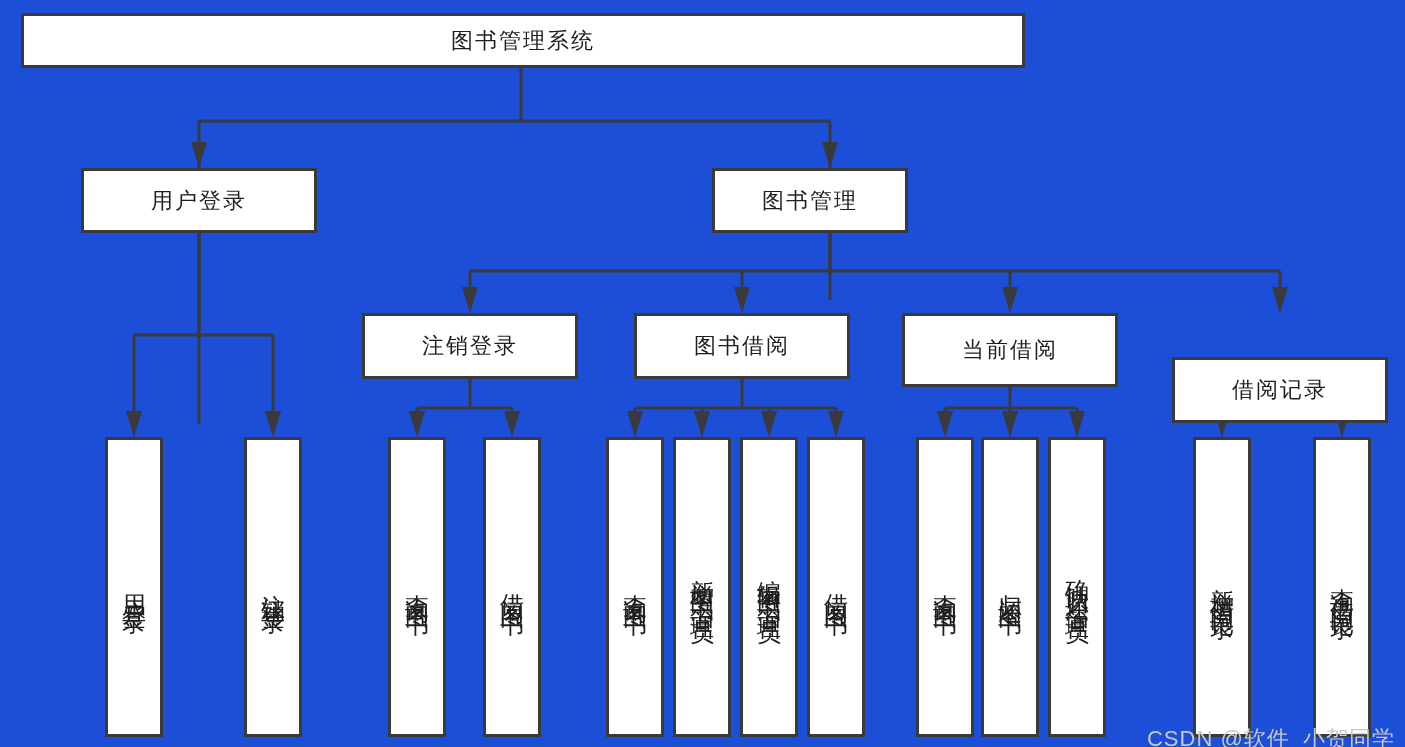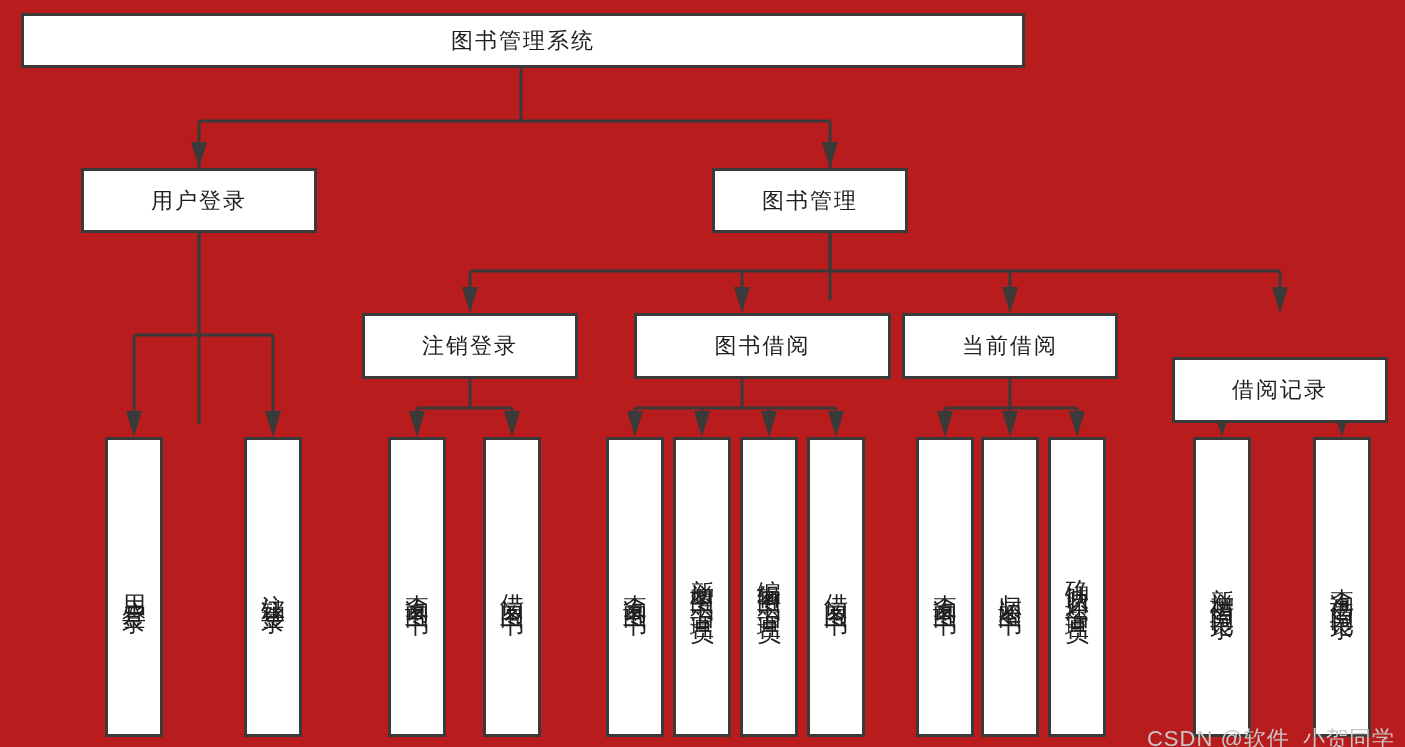--- a/index.html
+++ b/index.html
@@ -5,21 +5,21 @@
   html, body {
     margin: 0;
     padding: 0;
     background: #ffffff;
     font-family: "Liberation Sans", "DejaVu Sans", sans-serif;
   }
   .stage {
     position: relative;
     width: 1405px;
     height: 747px;
-    background: #b91c1c;
+    background: #1d4ed8;
     overflow: hidden;
   }
   .connectors {
     position: absolute;
     left: 0;
     top: 0;
     width: 1405px;
     height: 747px;
     pointer-events: none;
   }
@@ -108,22 +108,22 @@
       <polygon points="1334,411 1350,411 1342,437"></polygon>
     </g>
   </svg>
 
   <div class="node hnode root-node">图书管理系统</div>
 
   <div class="node hnode" style="left:81px; top:168px; width:236px; height:65px;">用户登录</div>
   <div class="node hnode" style="left:712px; top:168px; width:196px; height:65px;">图书管理</div>
 
   <div class="node hnode" style="left:362px; top:313px; width:216px; height:66px;">注销登录</div>
-  <div class="node hnode" style="left:634px; top:313px; width:257px; height:66px;">图书借阅</div>
-  <div class="node hnode" style="left:902px; top:313px; width:216px; height:66px;">当前借阅</div>
+  <div class="node hnode" style="left:634px; top:313px; width:216px; height:66px;">图书借阅</div>
+  <div class="node hnode" style="left:902px; top:313px; width:216px; height:74px;">当前借阅</div>
   <div class="node hnode" style="left:1172px; top:313px; width:216px; height:66px;margin-top:44px;">借阅记录</div>
 
   <div class="node vnode" style="left:105px;">用户登录</div>
   <div class="node vnode" style="left:244px;">注销登录</div>
 
   <div class="node vnode" style="left:388px;">查询图书</div>
   <div class="node vnode" style="left:483px;">借阅图书</div>
 
   <div class="node vnode" style="left:606px;">查询图书</div>
   <div class="node vnode" style="left:673px;">新增图书（管理员）</div>

